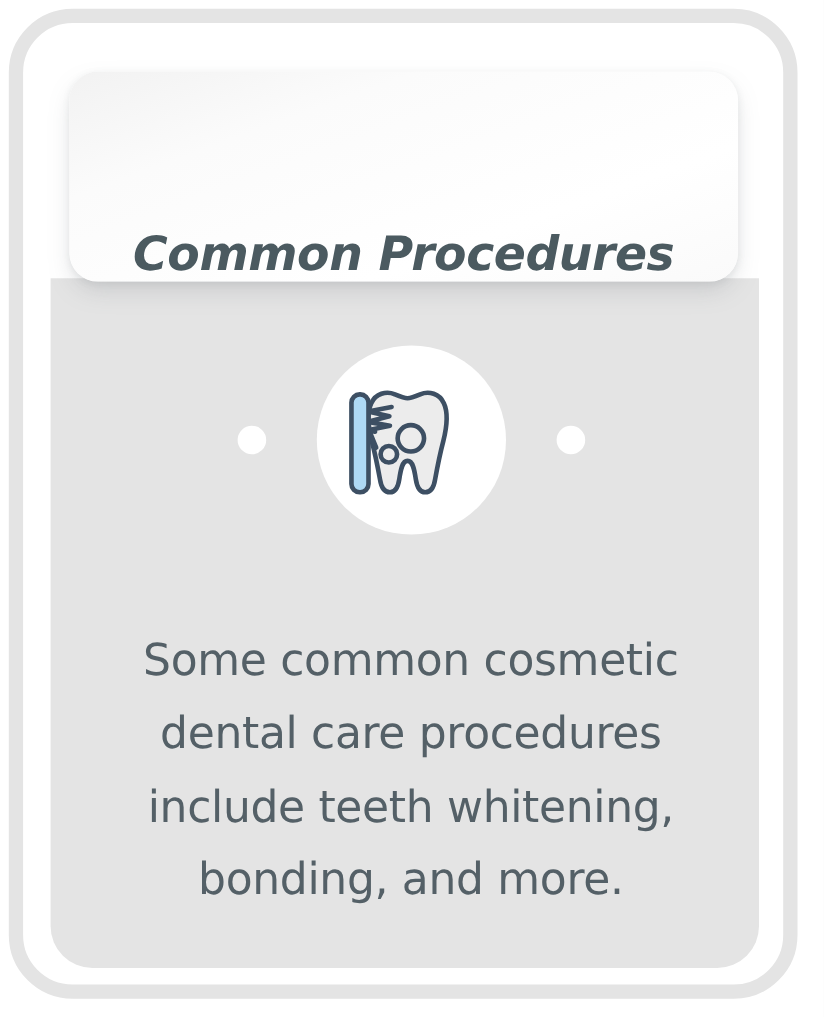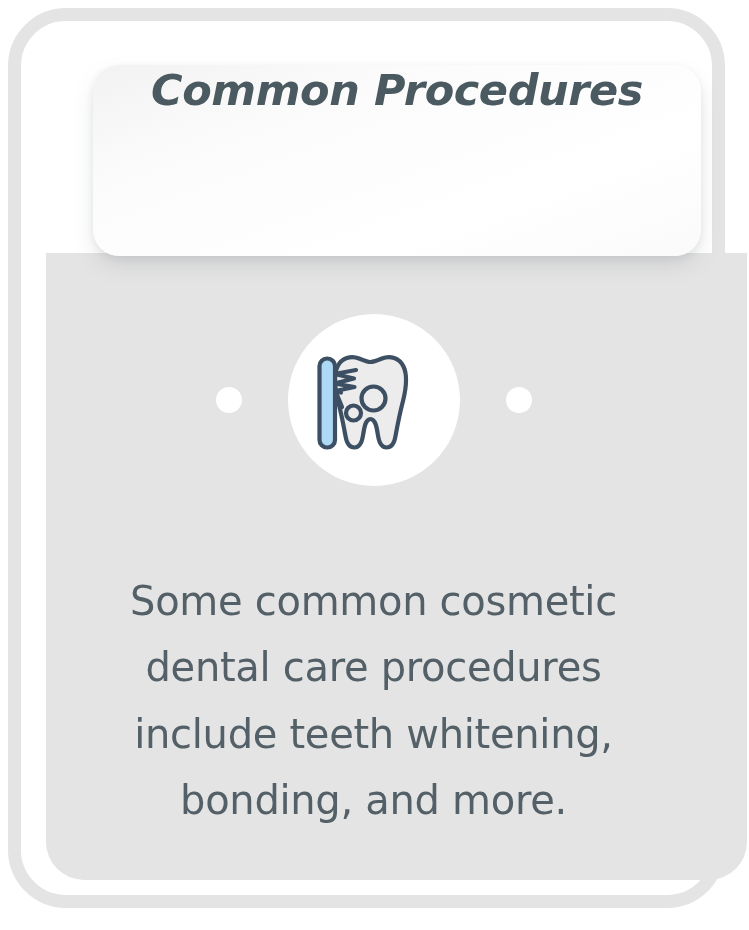--- a/index.html
+++ b/index.html
@@ -33,39 +33,40 @@
     border-radius: 58px;
     background: #ffffff;
     box-sizing: border-box;
   }
 
   
   .content-card {
     position: absolute;
     left: 46px;
     top: 253px;
-    width: 701px;
+    width: 604px;
     height: 627px;
     background: #e4e4e4;
     border-radius: 0 0 38px 38px;
+    padding-left: 40px;
   }
 
   
   .header-card {
     position: absolute;
-    left: 93px;
+    left: 63px;
     top: 65px;
     width: 608px;
     height: 191px;
     background: #fbfbfb;
     border-radius: 26px;
     box-shadow: 0 10px 22px -4px rgba(120,125,130,0.26),
                 0 2px 6px rgba(120,125,130,0.10);
     display: flex;
-    align-items: flex-start;
+    align-items: flex-end;
     justify-content: center;
     overflow: hidden;
   }
   .header-card::before {
     content: "";
     position: absolute;
     left: 0; top: 0; right: 0; bottom: 0;
     background: linear-gradient(160deg, #f2f2f2 0%, #fbfbfb 28%, #ffffff 70%, #fafafa 100%);
     border-radius: 26px;
   }

